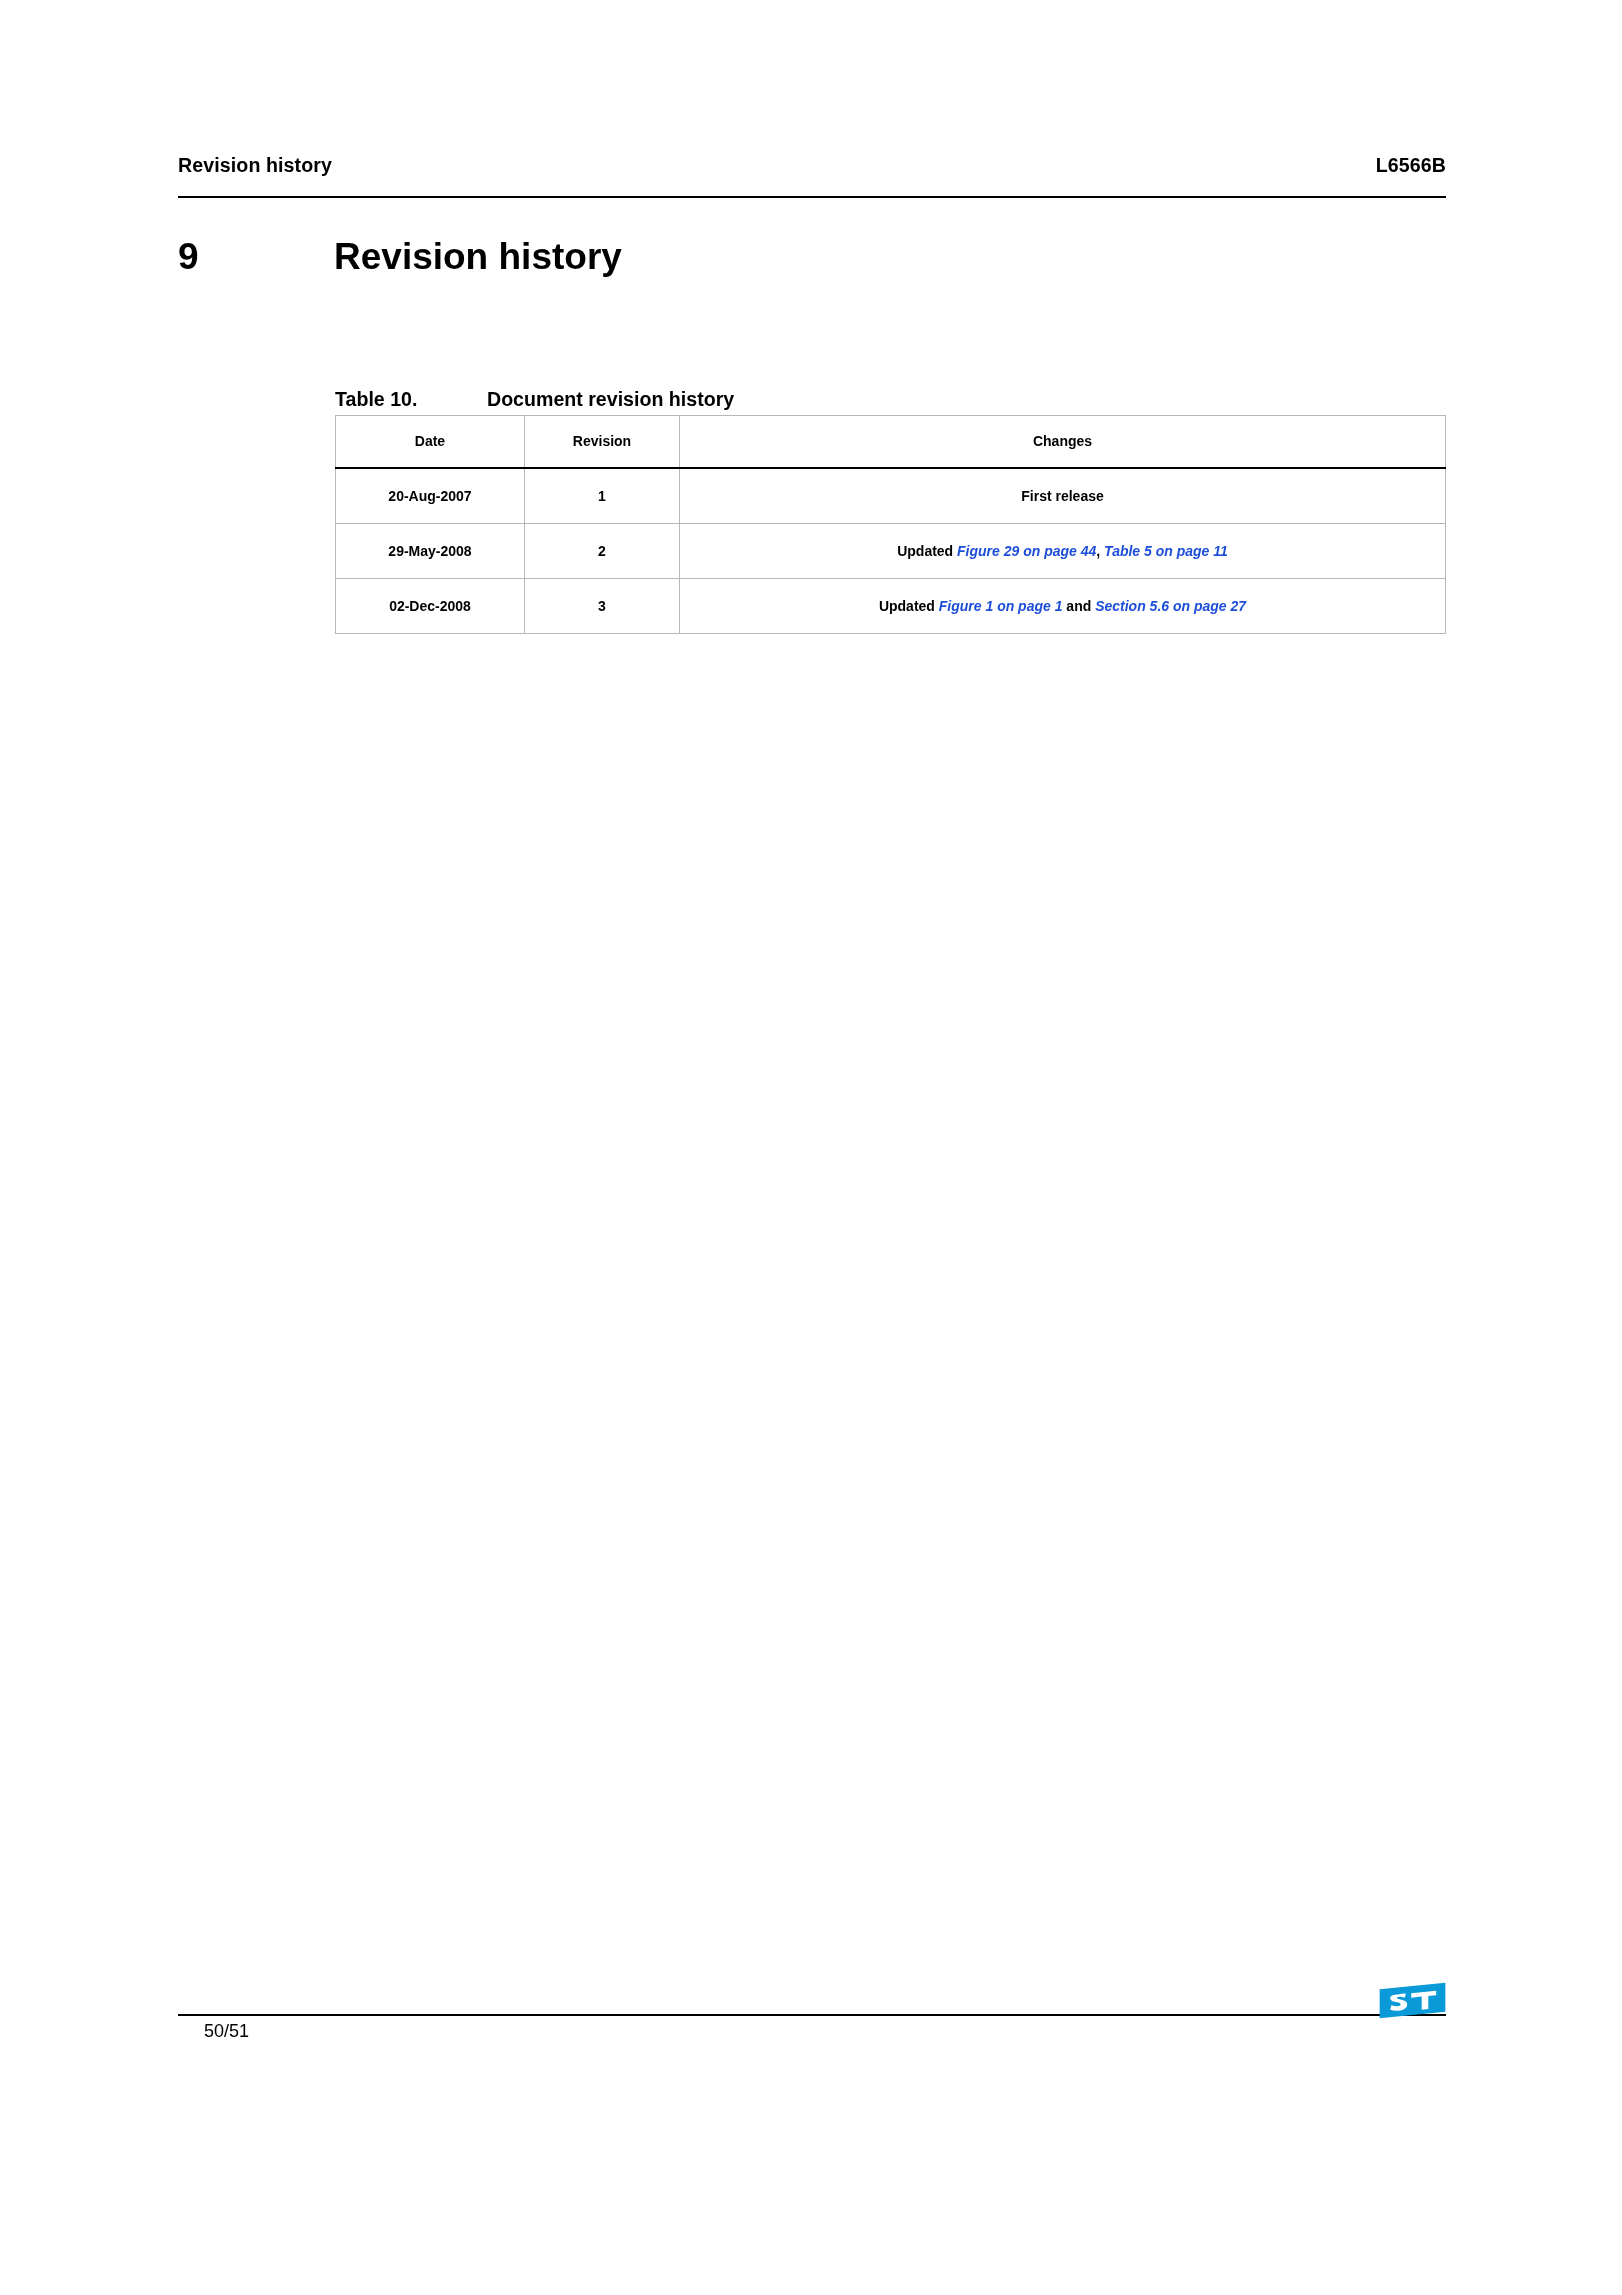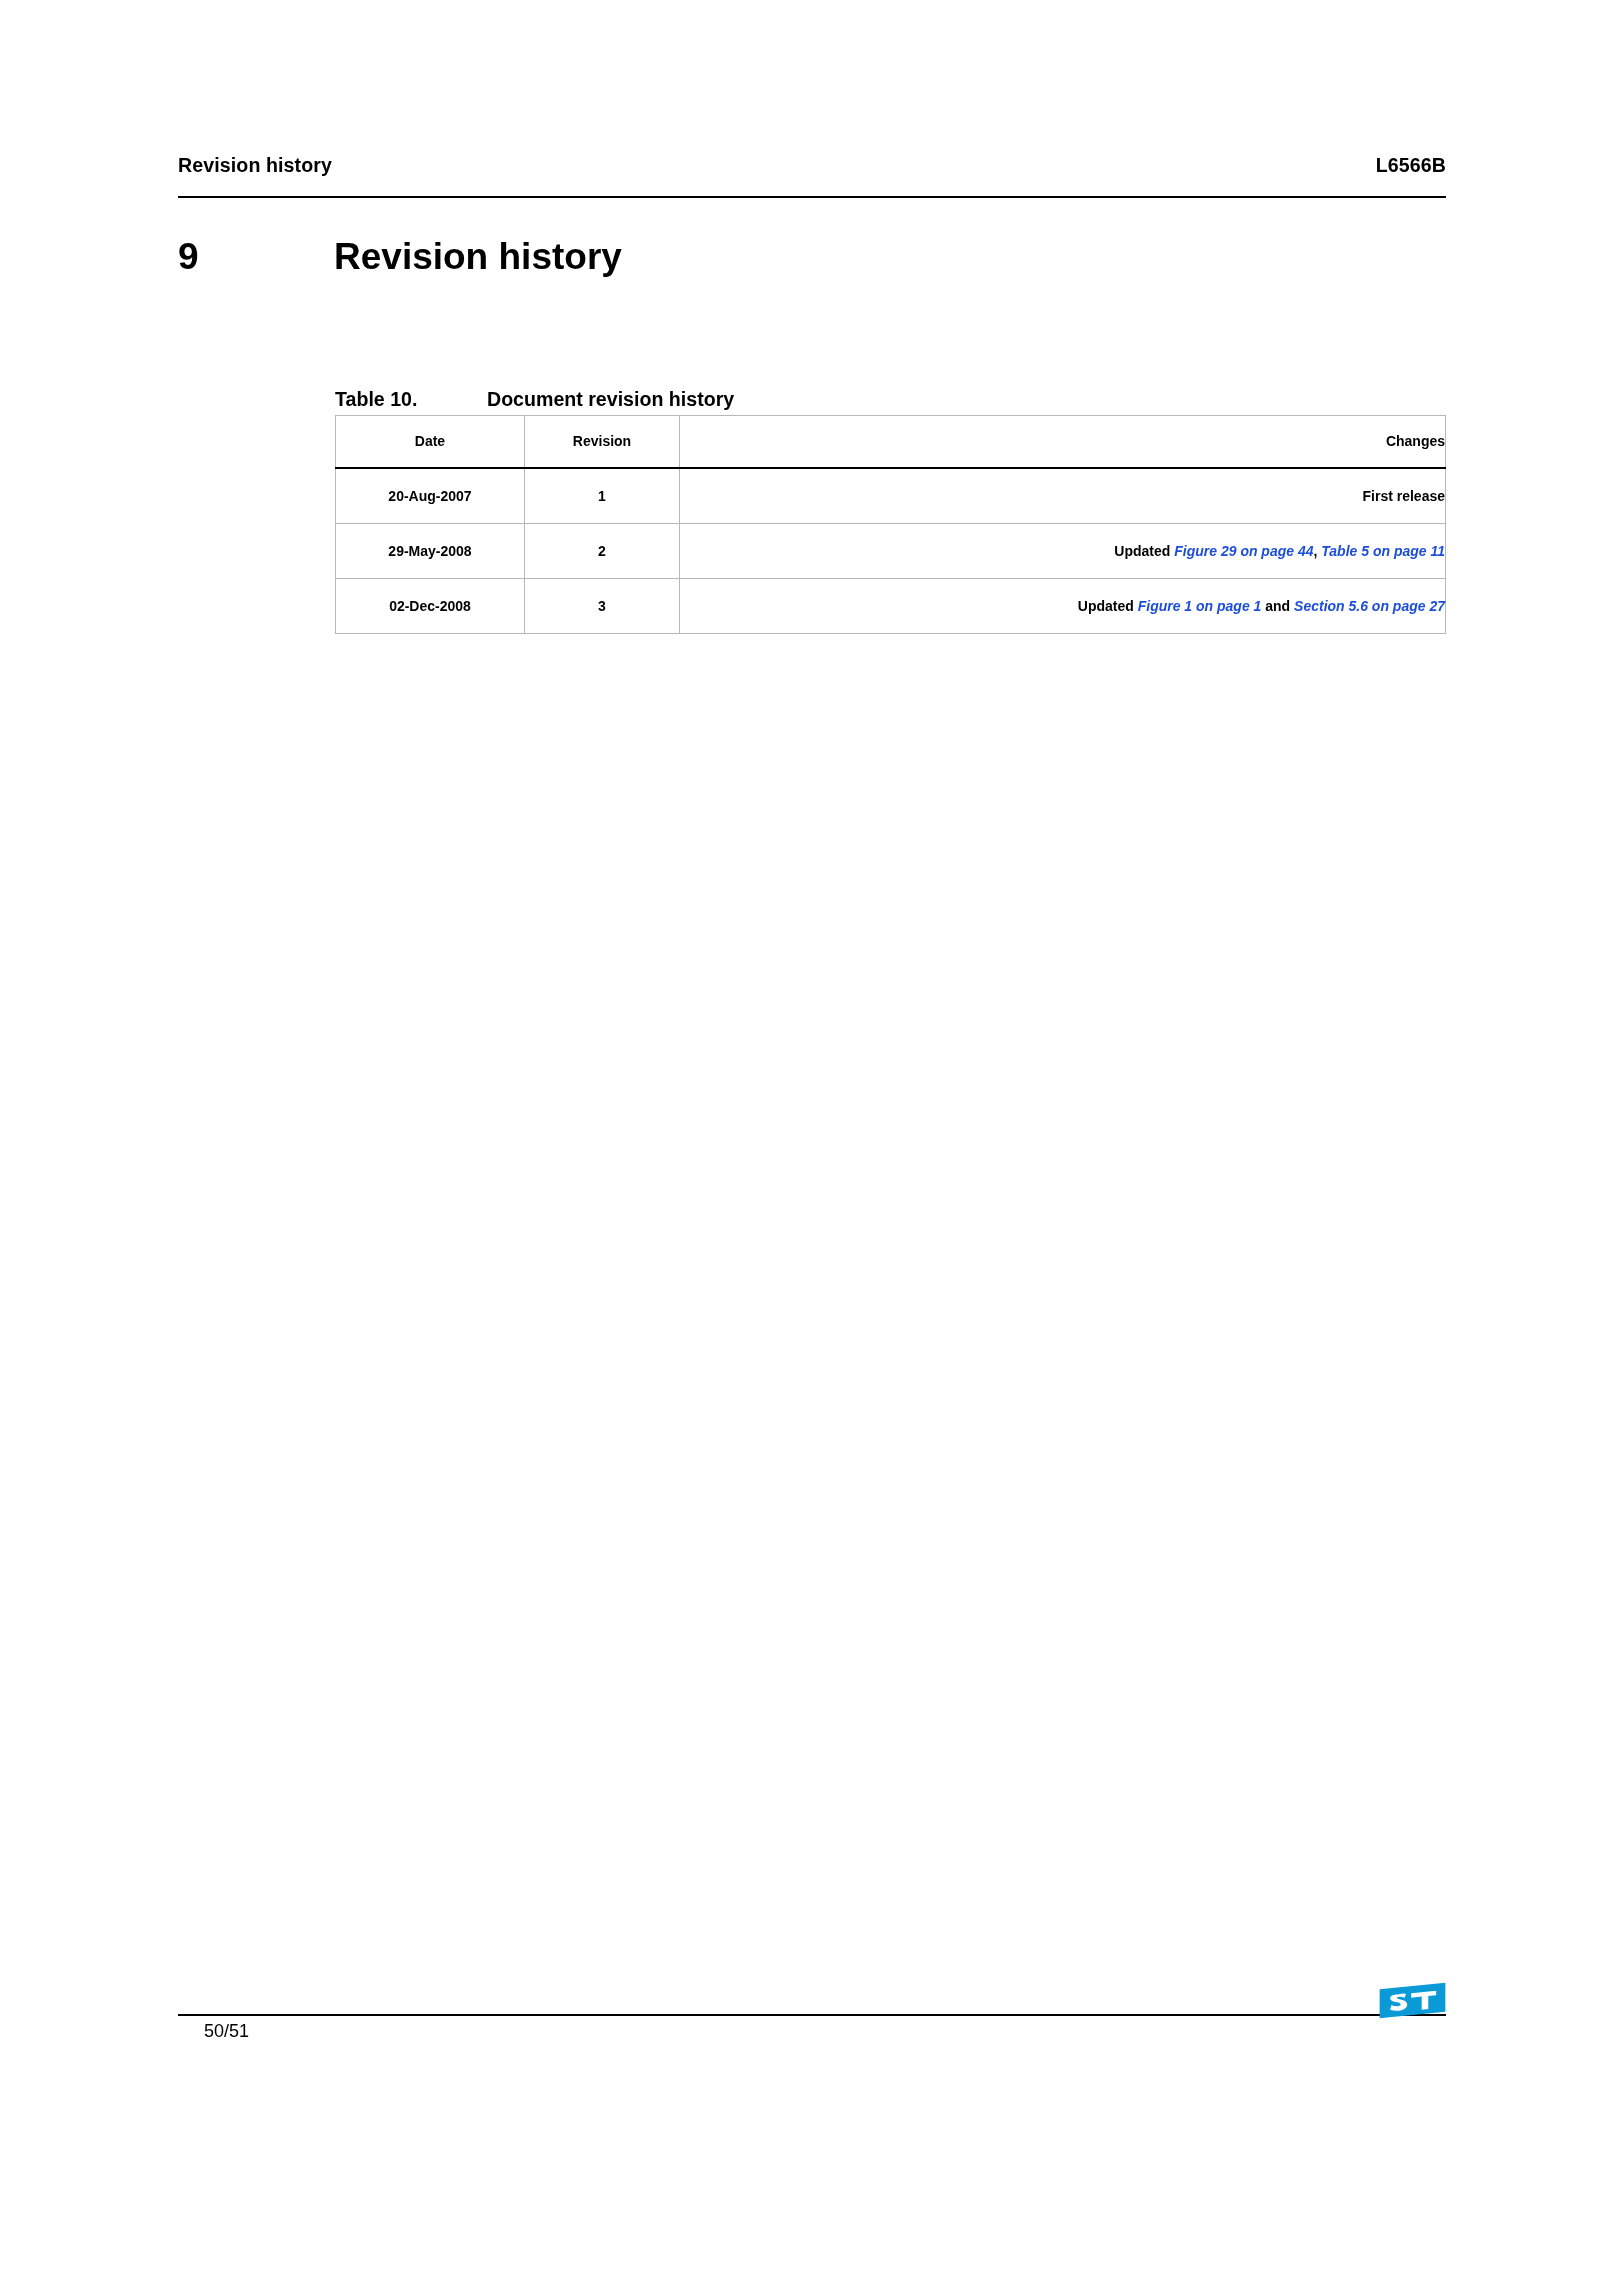--- a/index.html
+++ b/index.html
@@ -106,21 +106,21 @@
     text-align: center;
     height: 51px;
     line-height: 51px;
   }
   .rev-table tbody td {
     height: 54px;
     font-weight: bold;
   }
   .col-date { width: 188px; text-align: center; }
   .col-rev  { width: 154px; text-align: center; }
-  .col-chg  { width: auto;  text-align: right; padding-left: 11.8px; }
+  .col-chg  { width: auto;  text-align: center; padding-left: 11.8px; }
   .link {
     color: #1d4ed8;
     font-style: italic;
   }
 
   
   .footer-rule {
     position: absolute;
     left: 178px;
     top: 2014px;
@@ -161,21 +161,21 @@
 
   <div class="table-caption">
     <span class="cap-label">Table 10.</span><span>Document revision history</span>
   </div>
 
   <table class="rev-table">
     <thead>
       <tr>
         <th class="col-date">Date</th>
         <th class="col-rev">Revision</th>
-        <th class="col-chg" style="text-align:right;padding-left:0">Changes</th>
+        <th class="col-chg" style="text-align:center;padding-left:0">Changes</th>
       </tr>
     </thead>
     <tbody>
       <tr>
         <td class="col-date">20-Aug-2007</td>
         <td class="col-rev">1</td>
         <td class="col-chg"><span>First release</span></td>
       </tr>
       <tr>
         <td class="col-date">29-May-2008</td>

